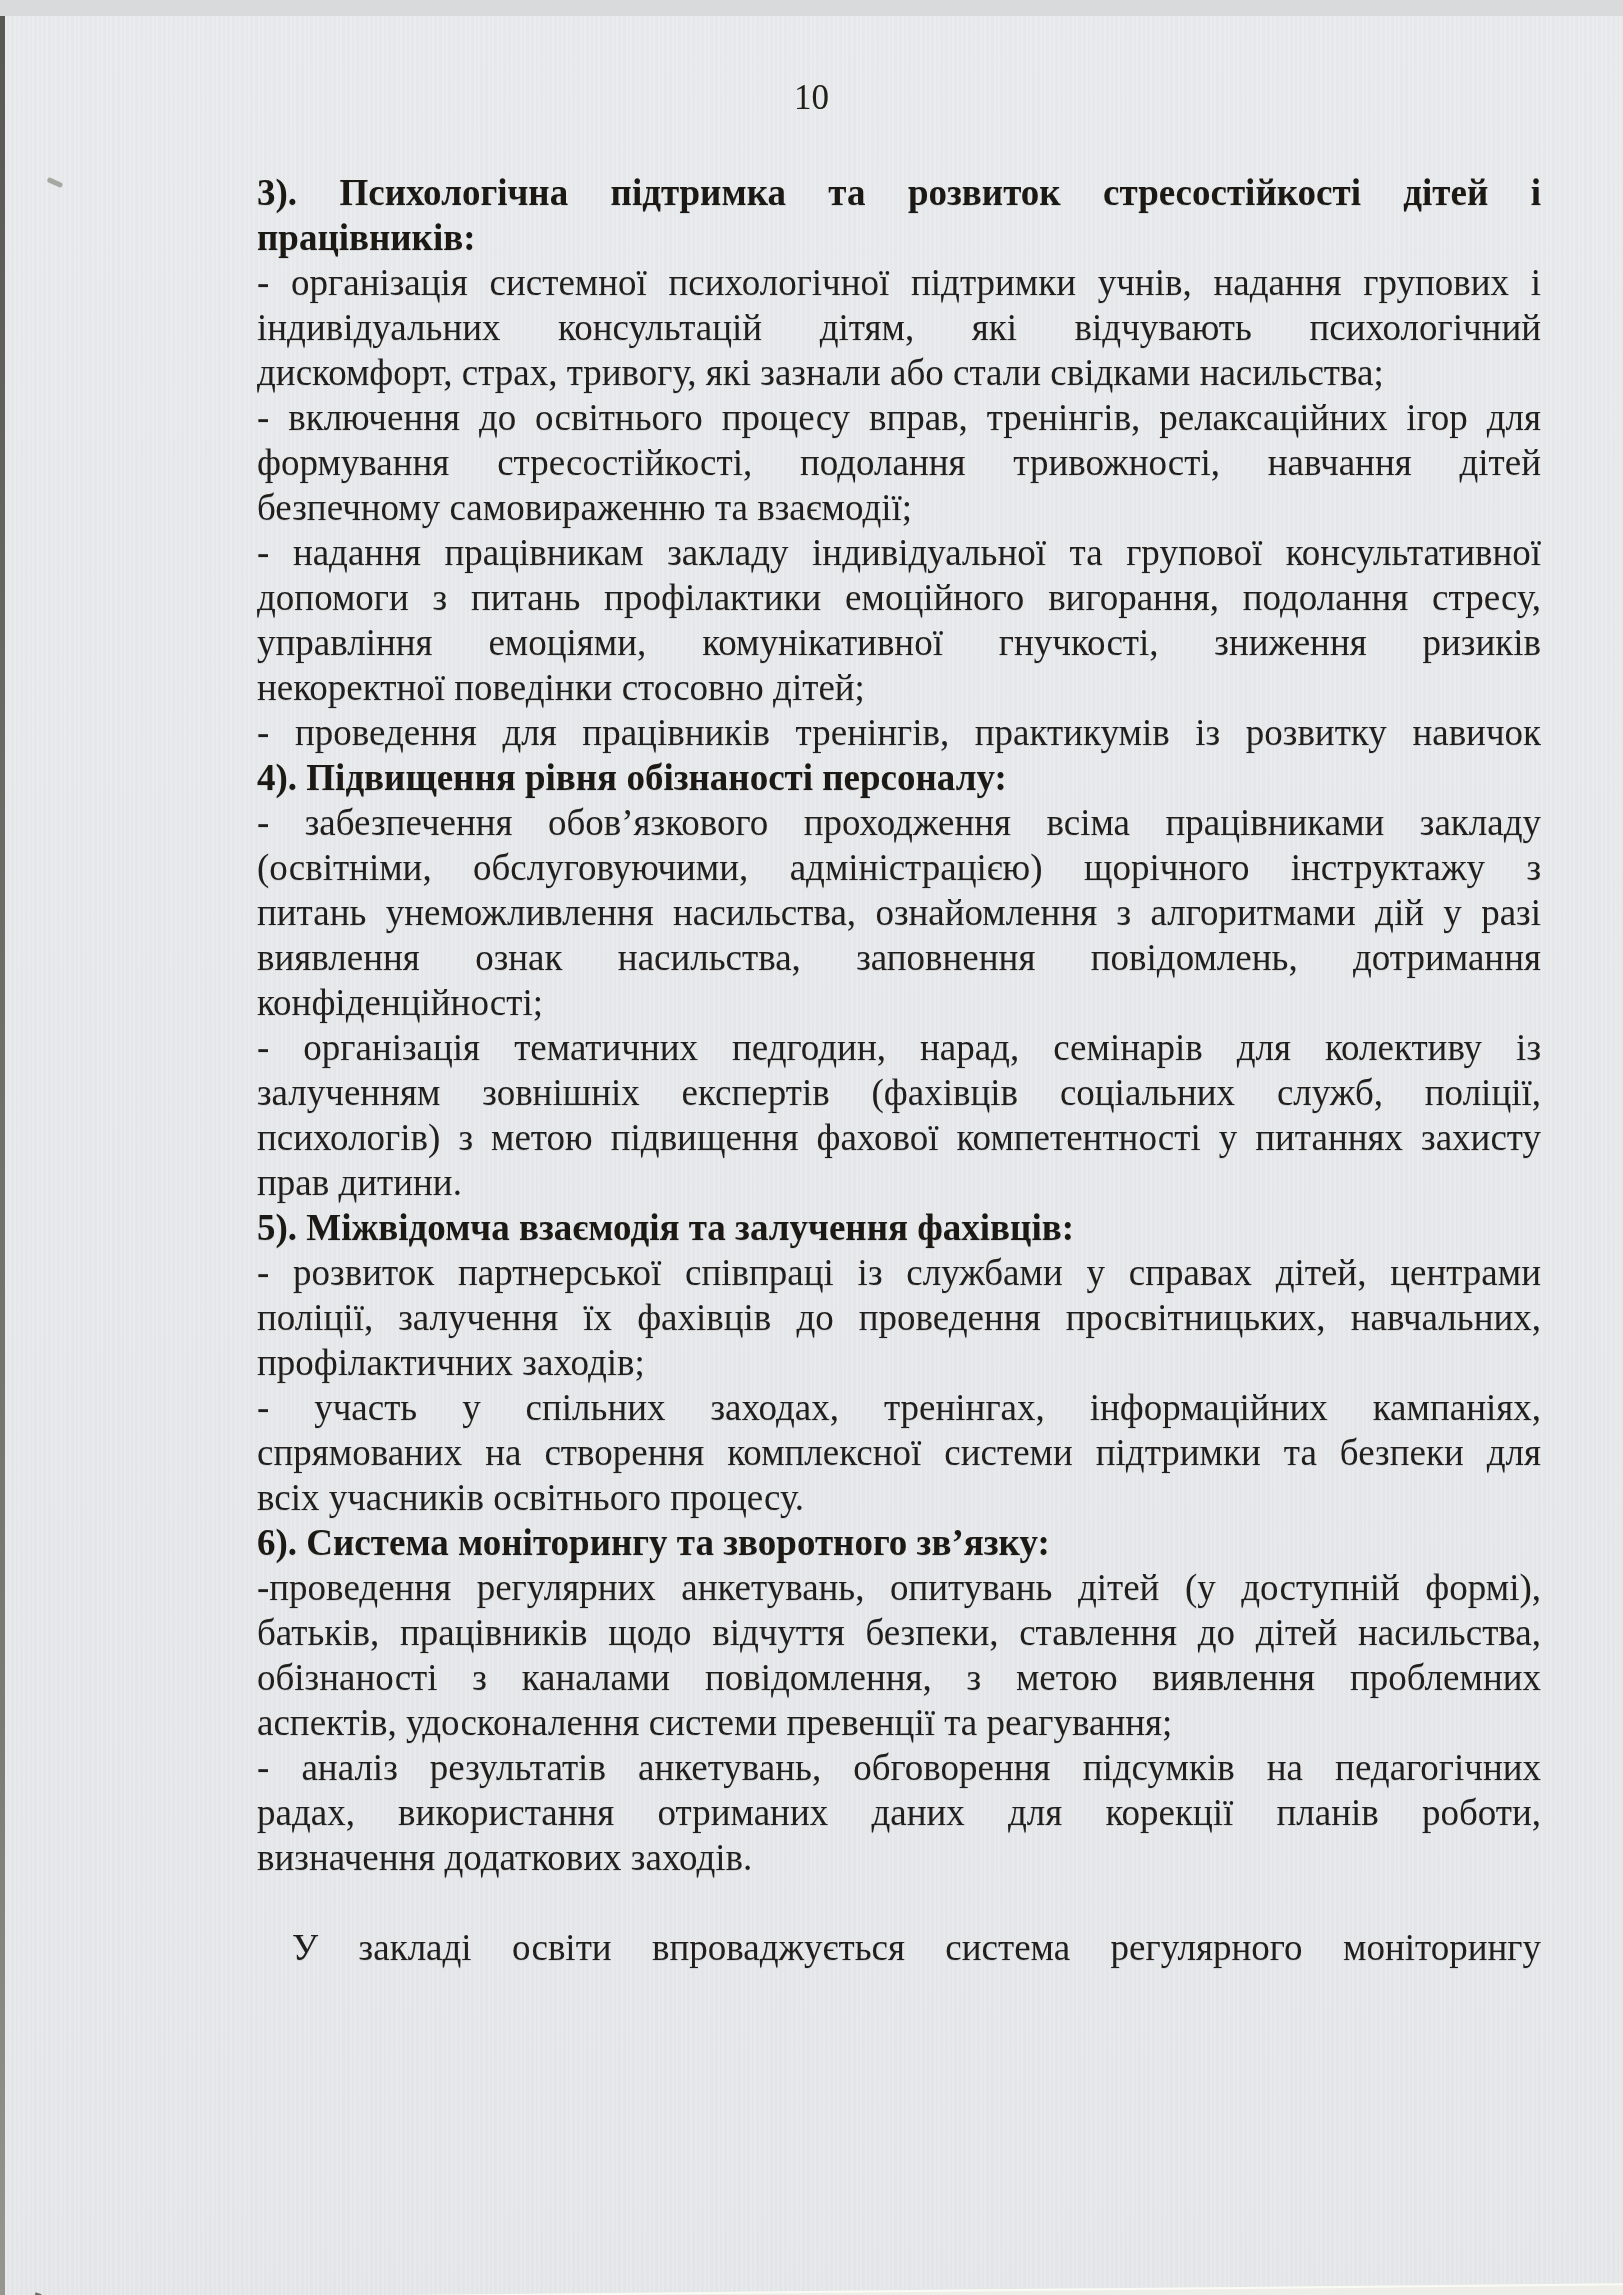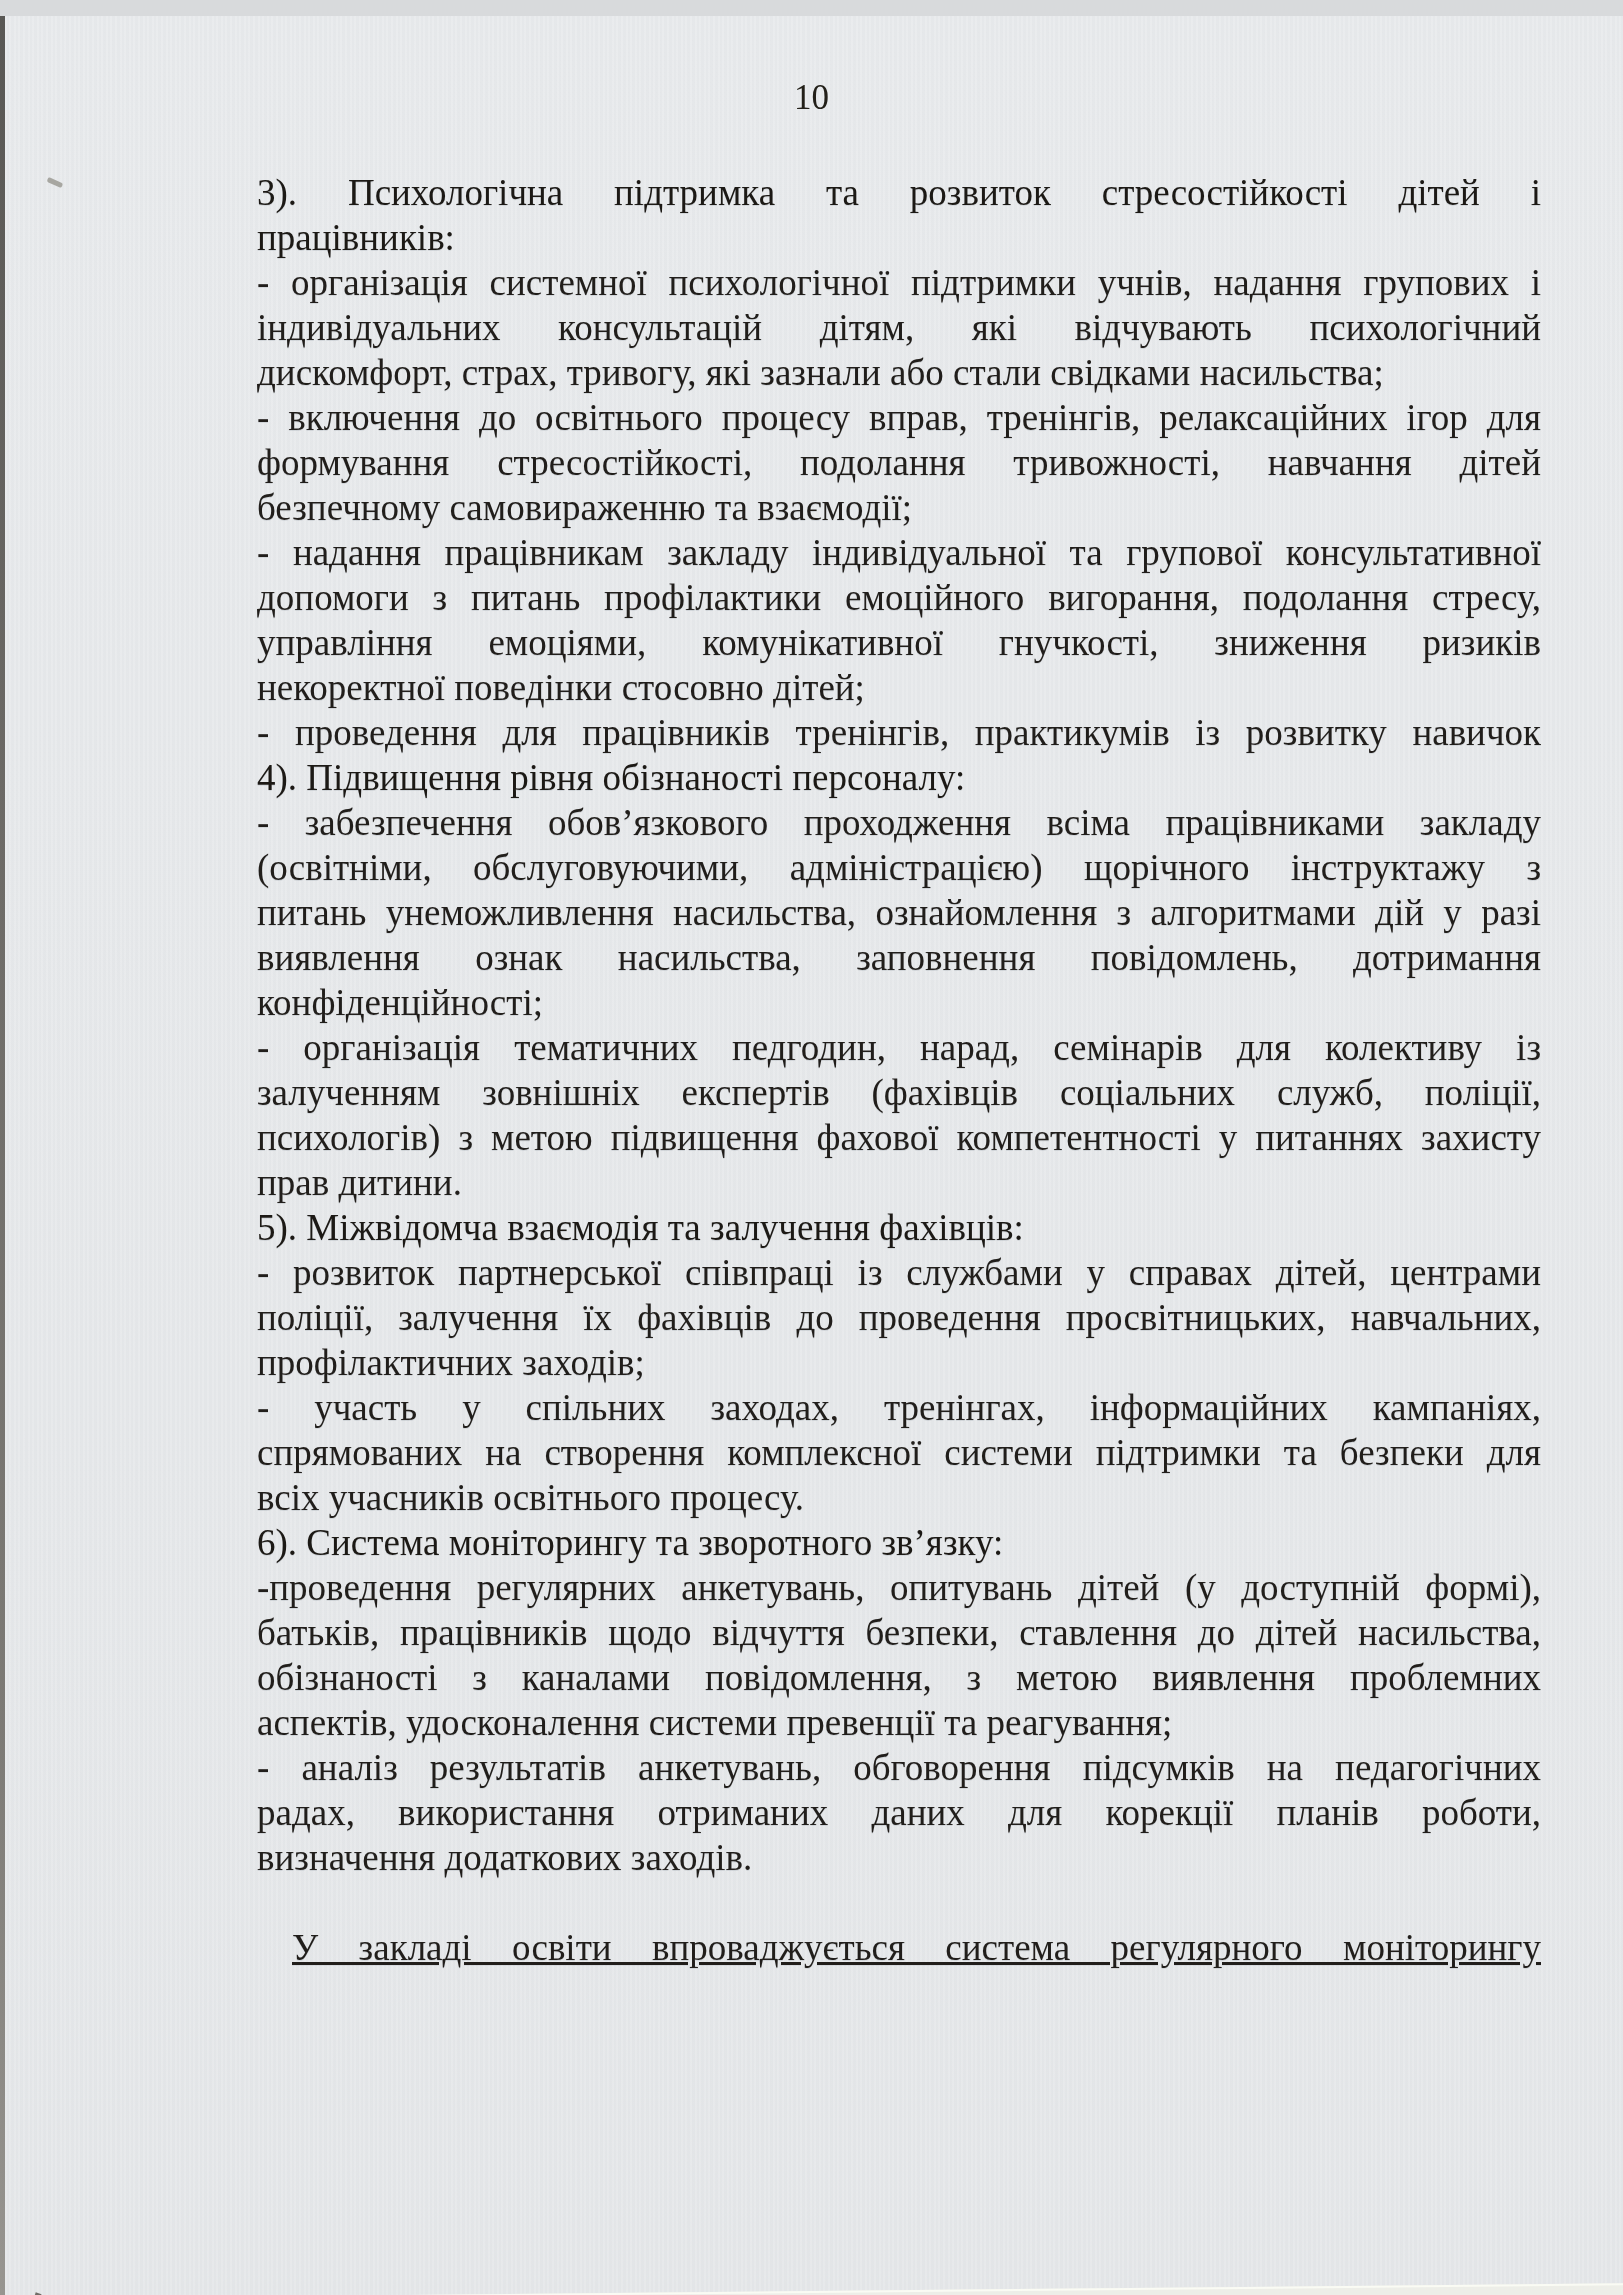--- a/index.html
+++ b/index.html
@@ -20,22 +20,22 @@
   }
   .textblock{
     position:absolute;left:257px;top:154px;width:1284px;
   }
   .line{
     font-size:37px;line-height:45px;height:45px;
     white-space:nowrap;text-align:left;color:#211e1b;
     text-shadow:0 0.7px 0 rgba(60,70,90,0.12);
   }
   .line.j{white-space:normal;text-align:justify;text-align-last:justify;}
-  .line.b{font-weight:normal;color:#1c1915;}
-  .line.ind{text-indent:35px;text-decoration:underline;}
+  .line.b{font-weight:bold;color:#1c1915;}
+  .line.ind{text-indent:35px;}
   .line.spacer{height:45px;}
   .edge-left{
     position:absolute;left:0;top:0;width:4.6px;height:2279px;
     background:linear-gradient(180deg,#403e3a 0%,#57544f 35%,#6a6761 75%,#8a8781 100%);
     opacity:.85;
   }
   .bottom-strip{
     position:absolute;left:-15.7px;top:2283px;width:1676px;height:92px;
     background:#edeee8;
     border-top:2.6px solid #fafbf4;

